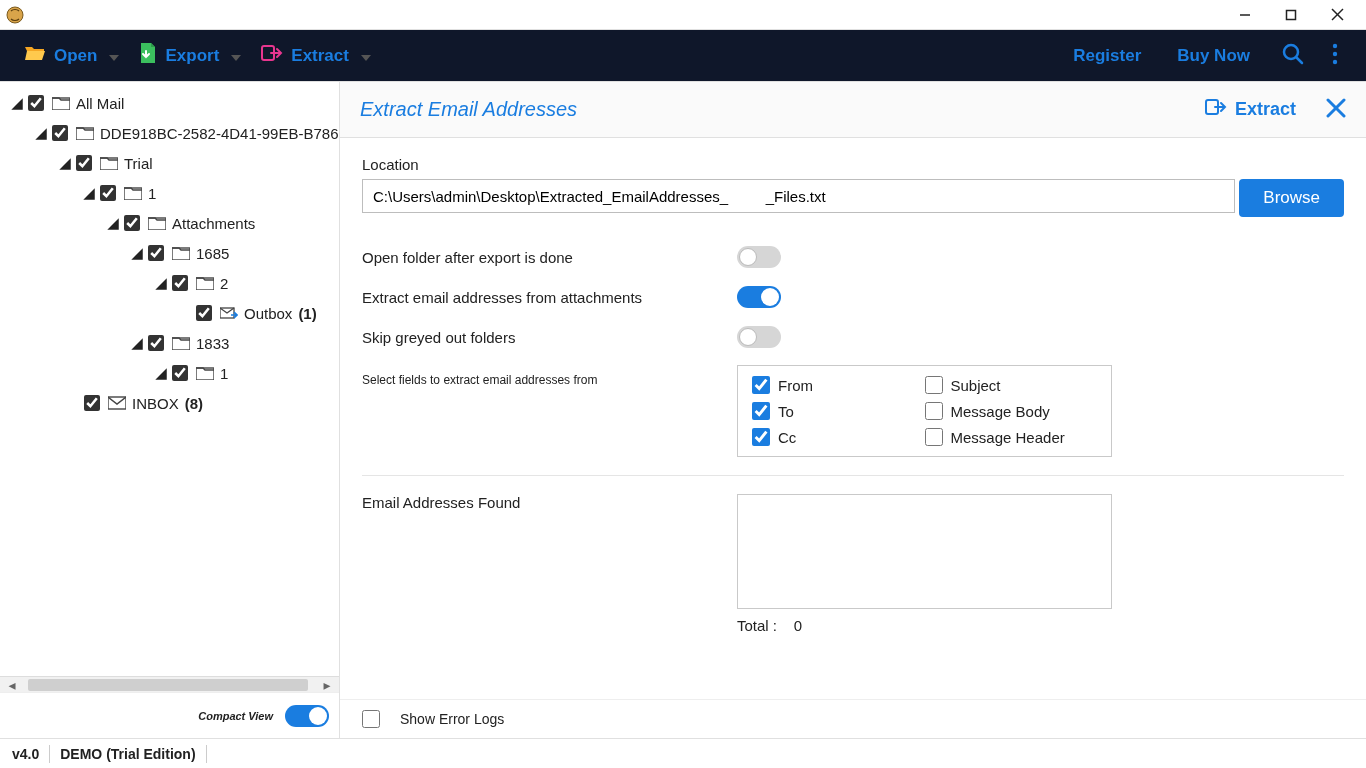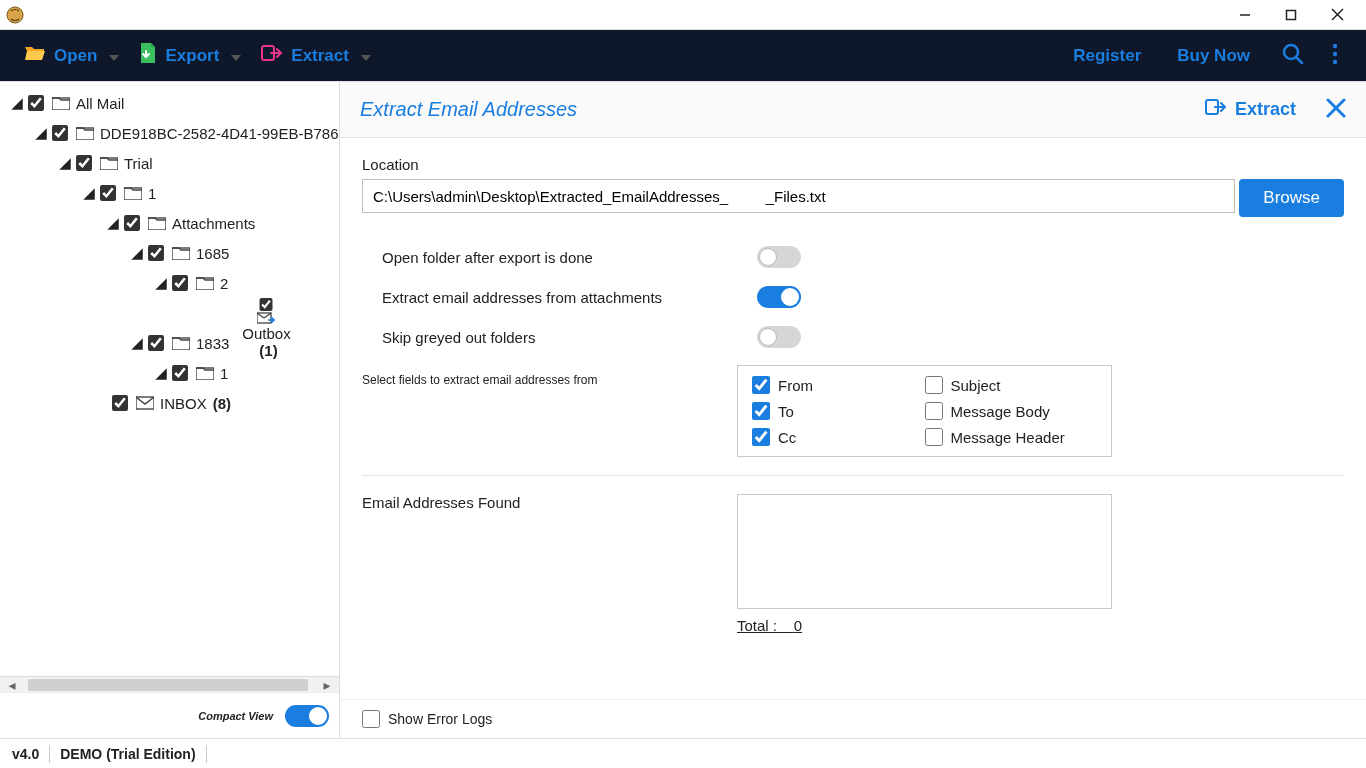--- a/index.html
+++ b/index.html
@@ -54,37 +54,37 @@
   .panel-head .spacer { flex: 1; }
   .btn-extract { display:flex; align-items:center; gap:8px; color:#1a7de0; font-size:18px; font-weight:600; padding: 4px 12px; cursor:pointer;}
   .btn-close-panel { margin-left: 18px; cursor:pointer; display:flex; }
 
   .panel-body { padding: 18px 22px; overflow:auto; flex:1; }
   .field-label { font-size: 15px; color:#222; margin-bottom: 6px; }
   .path-row { display:flex; gap:4px; align-items:flex-start; margin-bottom: 20px; }
   .path-input { flex:1; border:1px solid #bdbdbd; padding: 6px 10px; font-size: 15px; height:34px; }
   .btn-primary { background:#1a7de0; color:#fff; border:none; border-radius:4px; font-size:17px; font-weight:500; padding: 0 24px; height:38px; cursor:pointer; }
 
-  .option-row { display:flex; align-items:center; height:40px;margin-left:20px; }
+  .option-row { display:flex; align-items:center; height:40px; }
   .option-row .olabel { width: 375px; font-size:15px; }
   .hr { border:0; border-top:1px solid #e5e5e5; margin: 18px 0; }
 
   .fields-row { display:flex; align-items:flex-start; }
   .fields-row .olabel { width: 375px; font-size:12px; padding-top:8px; }
   .fields-box { border:1px solid #c9c9c9; padding: 10px 14px; width:375px; }
   .fields-grid { display:grid; grid-template-columns: 1fr 1fr; row-gap: 8px; }
   .chk { display:flex; align-items:center; gap:8px; font-size:15px; }
   .chk input { width:18px; height:18px; accent-color:#1a7de0; }
 
   .found-row { display:flex; align-items:flex-start; margin-top: 6px; }
   .found-row .olabel { width:375px; font-size:15px; }
   .found-box { border:1px solid #c9c9c9; width:375px; height:115px; }
-  .total-row { width:375px; margin-top:8px; font-size:15px;text-decoration:underline; }
-
-  .error-row { display:flex; align-items:center; gap:8px; padding: 10px 22px; border-top:1px solid #eee;}
+  .total-row { width:375px; margin-top:8px; font-size:15px; }
+
+  .error-row { display:flex; align-items:center; gap:20px; padding: 10px 22px; border-top:1px solid #eee;}
   .error-row input { width:18px; height:18px; }
 
   
   .statusbar { height: 30px; border-top: 1px solid #e0e0e0; display:flex; align-items:center; padding: 0 12px; font-size:14px; font-weight:600; }
   .statusbar .sep { width:1px; height:18px; background:#ccc; margin:0 10px; }
 </style>
 </head>
 <body>
 
 <div class="titlebar">
@@ -245,21 +245,21 @@
         <input type="checkbox" class="cb" checked="" style="">
         <span class="ficon">
             <svg width="18" height="14">
               <rect x="0" y="2" width="18" height="12" fill="none" stroke="#444" stroke-width="1.4"></rect>
               <path d="M0 2 h7 l2 2 h9" stroke="#444" fill="none" stroke-width="1.4"></path>
             </svg>
           </span>
         <span class="label">2</span>
       </div>
 
-      <div class="tree-row" style="padding-left:192px;flex-direction:column;">
+      <div class="tree-row" style="padding-left:192px;">
         <input type="checkbox" class="cb" checked="" style="">
         <span class="ficon">
             <svg width="18" height="14" viewBox="0 0 18 14">
               <rect x="0" y="2" width="14" height="10" fill="none" stroke="#444" stroke-width="1.3"></rect>
               <path d="M0 2 l7 5 l7 -5" stroke="#444" fill="none" stroke-width="1.3"></path>
               <path d="M11 9 l6 0 M14 6 l3 3 l-3 3" stroke="#1a7de0" stroke-width="1.6" fill="none"></path>
             </svg>
           </span>
         <span class="label">Outbox</span>
         <span class="count">(1)</span>
@@ -282,21 +282,21 @@
         <input type="checkbox" class="cb" checked="" style="">
         <span class="ficon">
             <svg width="18" height="14">
               <rect x="0" y="2" width="18" height="12" fill="none" stroke="#444" stroke-width="1.4"></rect>
               <path d="M0 2 h7 l2 2 h9" stroke="#444" fill="none" stroke-width="1.4"></path>
             </svg>
           </span>
         <span class="label">1</span>
       </div>
 
-      <div class="tree-row" style="padding-left:108px;">
+      <div class="tree-row" style="padding-left:80px;">
         <input type="checkbox" class="cb" checked="" style="">
         <span class="ficon">
             <svg width="18" height="14" viewBox="0 0 18 14">
               <rect x="0" y="1" width="18" height="12" fill="none" stroke="#444" stroke-width="1.4"></rect>
               <path d="M0 1 l9 7 l9 -7" stroke="#444" fill="none" stroke-width="1.4"></path>
             </svg>
           </span>
         <span class="label">INBOX</span>
         <span class="count">(8)</span>
       </div>

